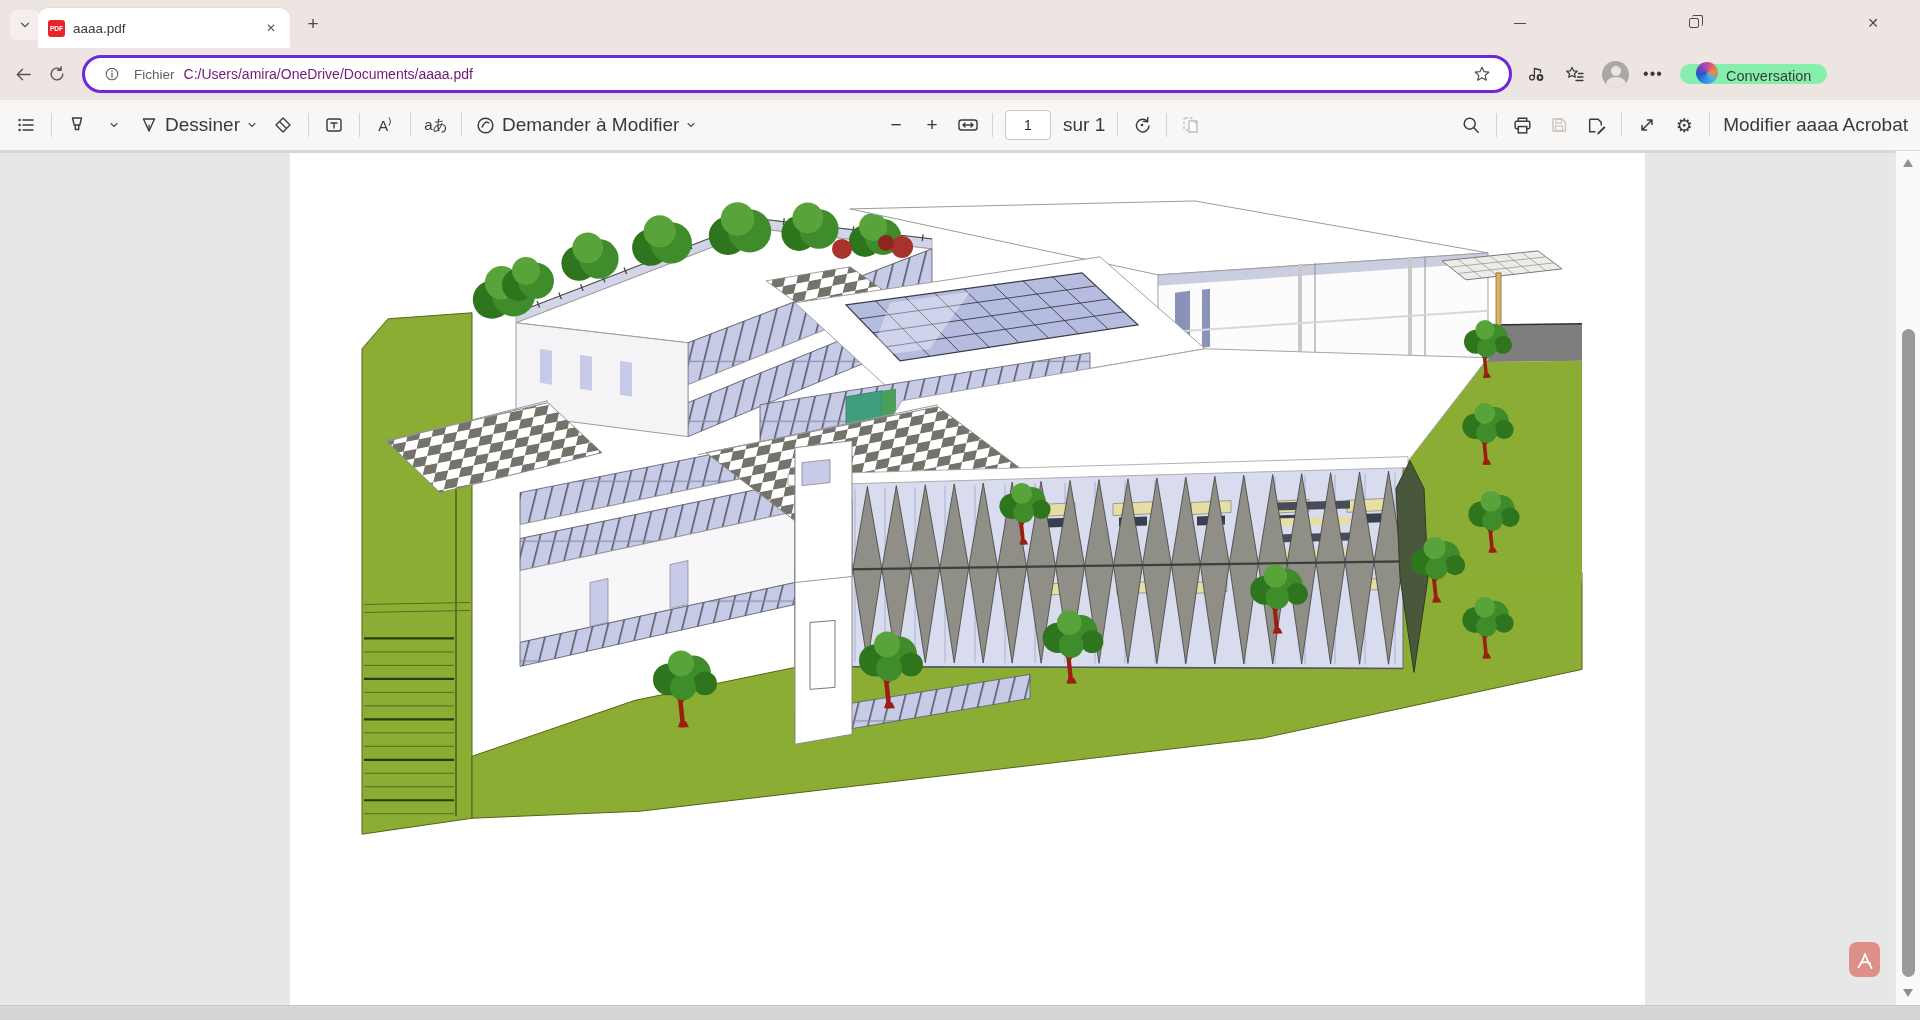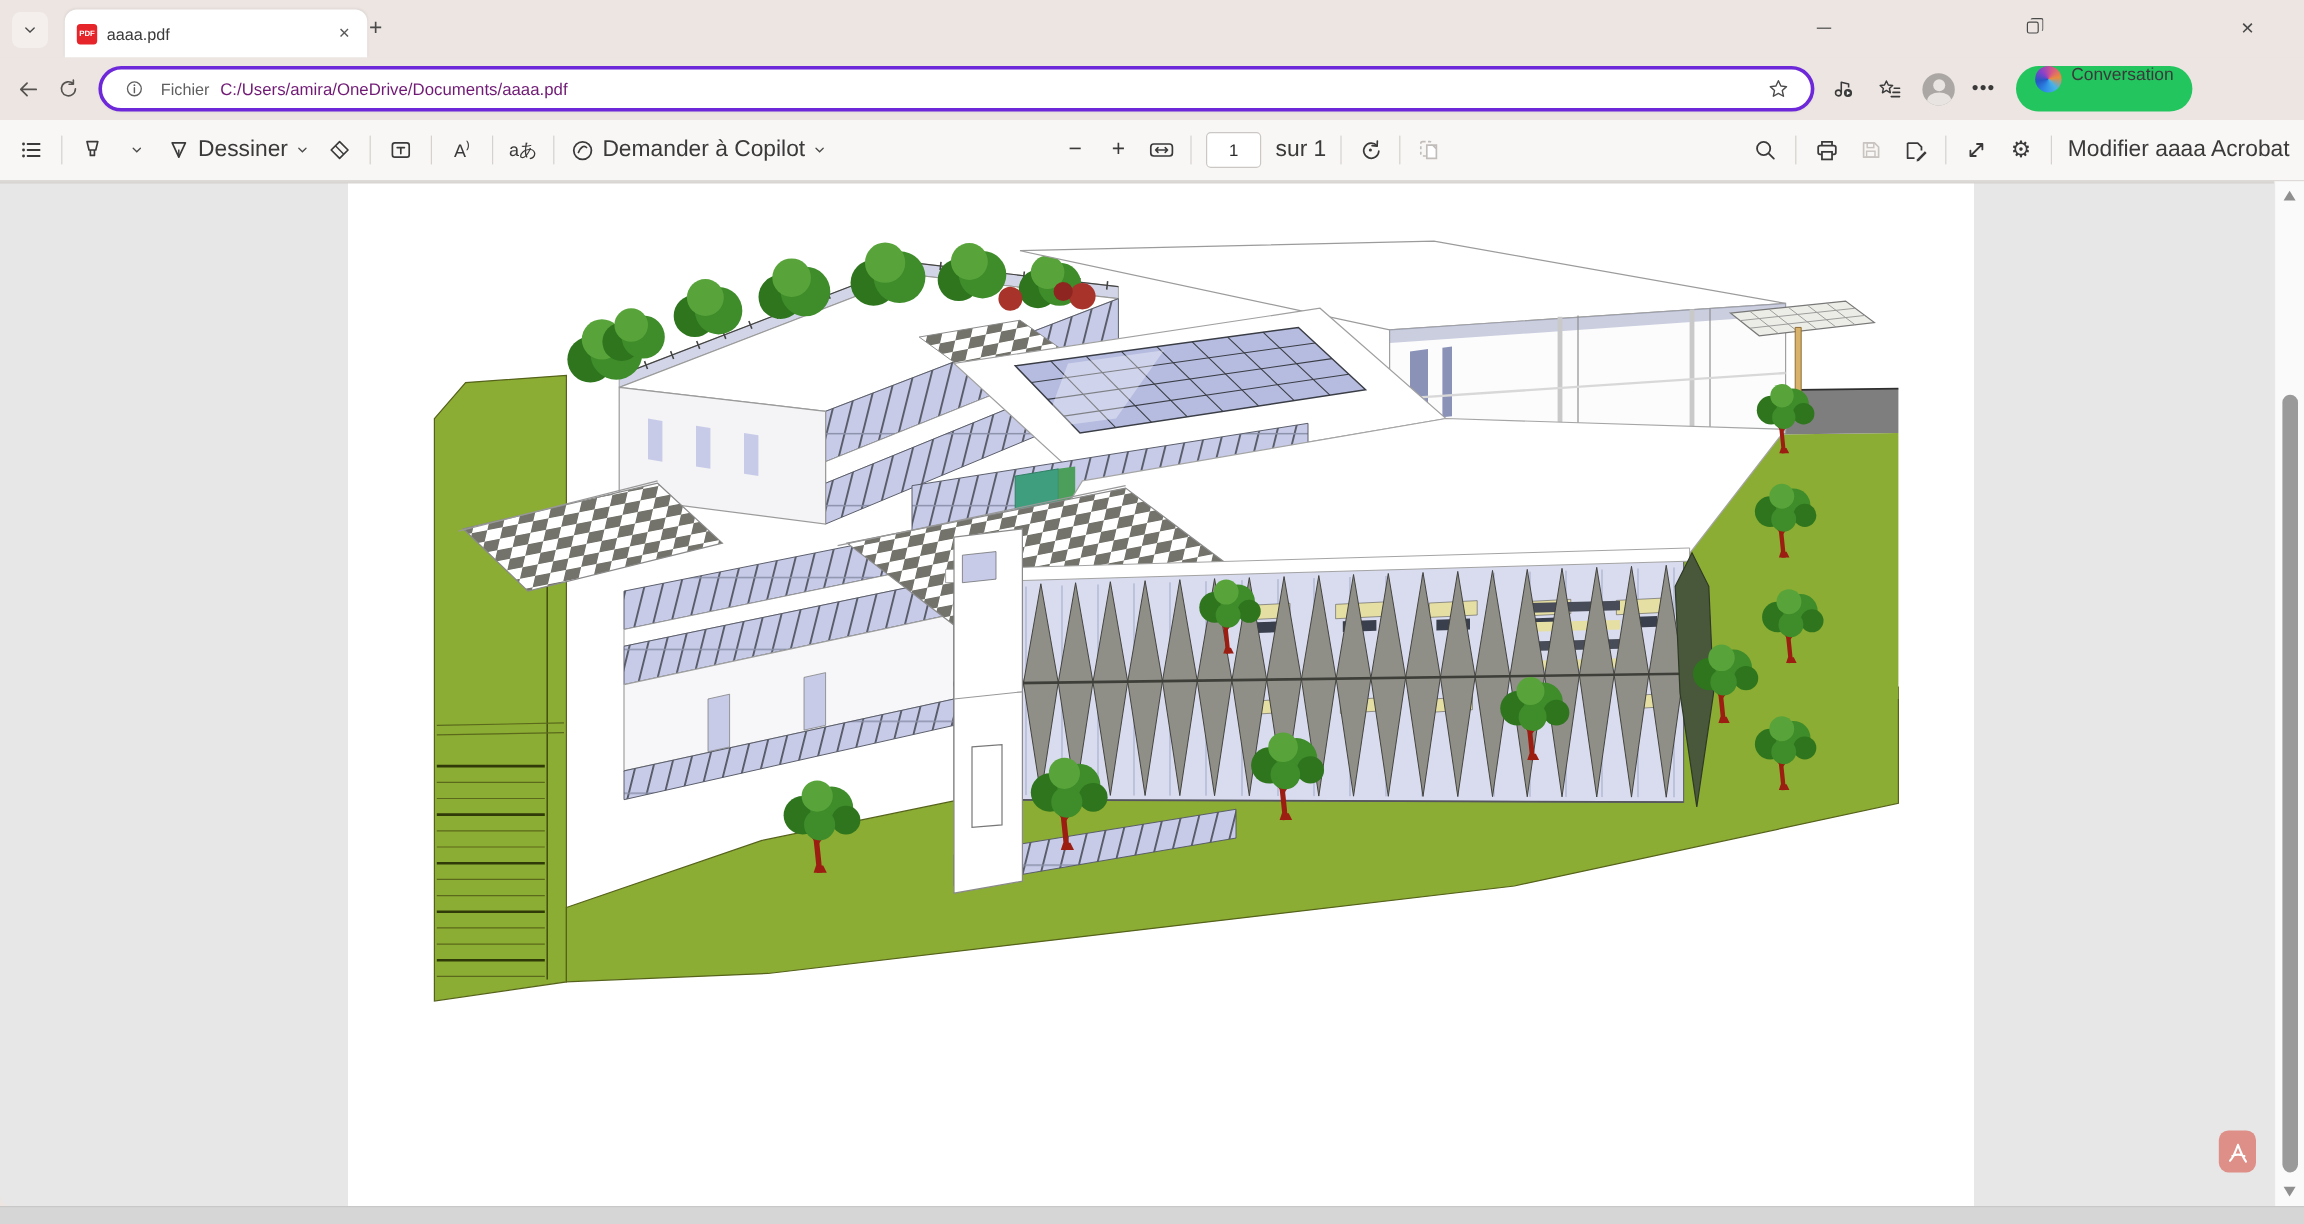--- a/index.html
+++ b/index.html
@@ -4,21 +4,21 @@
 <style>
   * { box-sizing: border-box; margin: 0; padding: 0; }
   html,body { width:1920px; height:1020px; overflow:hidden;
     font-family:"Liberation Sans", sans-serif; background:#ECE5E2; }
   button { background:none; border:none; cursor:pointer; font-family:inherit; }
 
   
   .tabstrip { height:48px; background:#ECE5E2; position:relative; }
   .tab-search { position:absolute; left:10px; top:10px; width:30px; height:30px;
     border-radius:7px; background:#F4EFEC; display:flex; align-items:center; justify-content:center; }
-  .tab { position:absolute; left:54px; top:8px; width:252px; height:40px; background:#FFFFFF;
+  .tab { position:absolute; left:38px; top:8px; width:252px; height:40px; background:#FFFFFF;
     border-radius:10px 10px 0 0; display:flex; align-items:center; padding:0 10px; gap:8px;
     box-shadow:0 -1px 2px rgba(0,0,0,.05); }
   .favicon { width:17px; height:17px; background:#E5252A; border-radius:3px; color:#fff;
     font-size:6.5px; font-weight:bold; display:flex; align-items:center; justify-content:center; flex:0 0 auto; }
   .tab-title { font-size:13.5px; color:#3A3A3A; flex:1; white-space:nowrap; overflow:hidden; }
   .tab-close { font-size:12px; color:#5A5A5A; padding:2px 4px; border-radius:4px; }
   .newtab { position:absolute; left:300px; top:11px; width:26px; height:26px; font-size:19px;
     color:#4A4A4A; line-height:24px; border-radius:6px; }
   .wincontrols button { position:absolute; top:0; width:50px; height:46px; color:#4A4A4A;
     display:flex; align-items:center; justify-content:center; }
@@ -42,22 +42,22 @@
   .pill-icon { width:26px; height:26px; display:flex; align-items:center; justify-content:center; }
   .bar-icon { width:30px; height:30px; display:flex; align-items:center; justify-content:center;
     margin-left:9px; border-radius:6px; color:#4A4A4A; }
   .avatar { width:27px; height:27px; border-radius:50%; background:#ABA7A4; position:relative;
     overflow:hidden; margin-left:12px; flex:0 0 auto; }
   .avatar::before { content:""; position:absolute; left:8.5px; top:5px; width:10px; height:10px;
     border-radius:50%; background:#E8E4E1; }
   .avatar::after { content:""; position:absolute; left:3.5px; top:16px; width:20px; height:14px;
     border-radius:50%; background:#E8E4E1; }
   .more { font-size:16px; letter-spacing:1px; color:#3A3A3A; }
-  .copilot-pill { margin-left:12px; height:38px; border-radius:19px; background:#22c55e;
-    display:flex; align-items:flex-start; gap:8px; padding:0 16px; }
+  .copilot-pill { margin-left:12px; height:20px; border-radius:19px; background:#86efac;
+    display:flex; align-items:flex-end; gap:8px; padding:0 16px; }
   .copilot-logo { width:22px; height:22px; border-radius:50%;
     background:conic-gradient(from 200deg,#2E8AE5,#2457C4,#8A41C9,#D4528C,#E88D3F,#49B2E8,#2E8AE5); }
   .copilot-label { font-size:14.5px; color:#3A3A3A; }
 
   
   .pdftoolbar { height:51px; background:#F9F7F5; border-bottom:1px solid #DEDAD7; position:relative; }
   .tbgroup { position:absolute; top:0; height:50px; display:flex; align-items:center; }
   .tbL { left:14px; gap:13px; } .tbC { left:884px; gap:12px; } .tbR { right:12px; gap:13px; }
   .tbtn { display:flex; align-items:center; justify-content:center; min-width:24px; height:32px;
     border-radius:5px; color:#3A3A3A; gap:6px; }
@@ -216,21 +216,21 @@
     <span class="tb-div"></span>
     <button class="tbtn">
       <span class="textsym">aあ</span>
     </button>
     <span class="tb-div"></span>
     <button class="tbtn">
       <svg class="ic" width="21" height="21" viewBox="0 0 20 20">
           <circle cx="10" cy="10" r="7" fill="none" stroke="#3A3A3A" stroke-width="1.4"></circle>
           <path d="M6.5 12 Q10 4 13.5 8" fill="none" stroke="#3A3A3A" stroke-width="1.3"></path>
         </svg>
-      <span class="tb-label">Demander à Copilot</span>
+      <span class="tb-label">Demander à Modifier</span>
       <svg class="ic" width="12" height="12" viewBox="0 0 20 20">
           <path d="M5 7.5 L10 12.5 L15 7.5" fill="none" stroke="#4A4A4A" stroke-width="1.8" stroke-linecap="round"></path>
         </svg>
     </button>
   </div>
 
   <div class="tbgroup tbC">
     <button class="tbtn" style="font-size:19px;">−</button>
     <button class="tbtn" style="font-size:19px;">+</button>
     <button class="tbtn">

